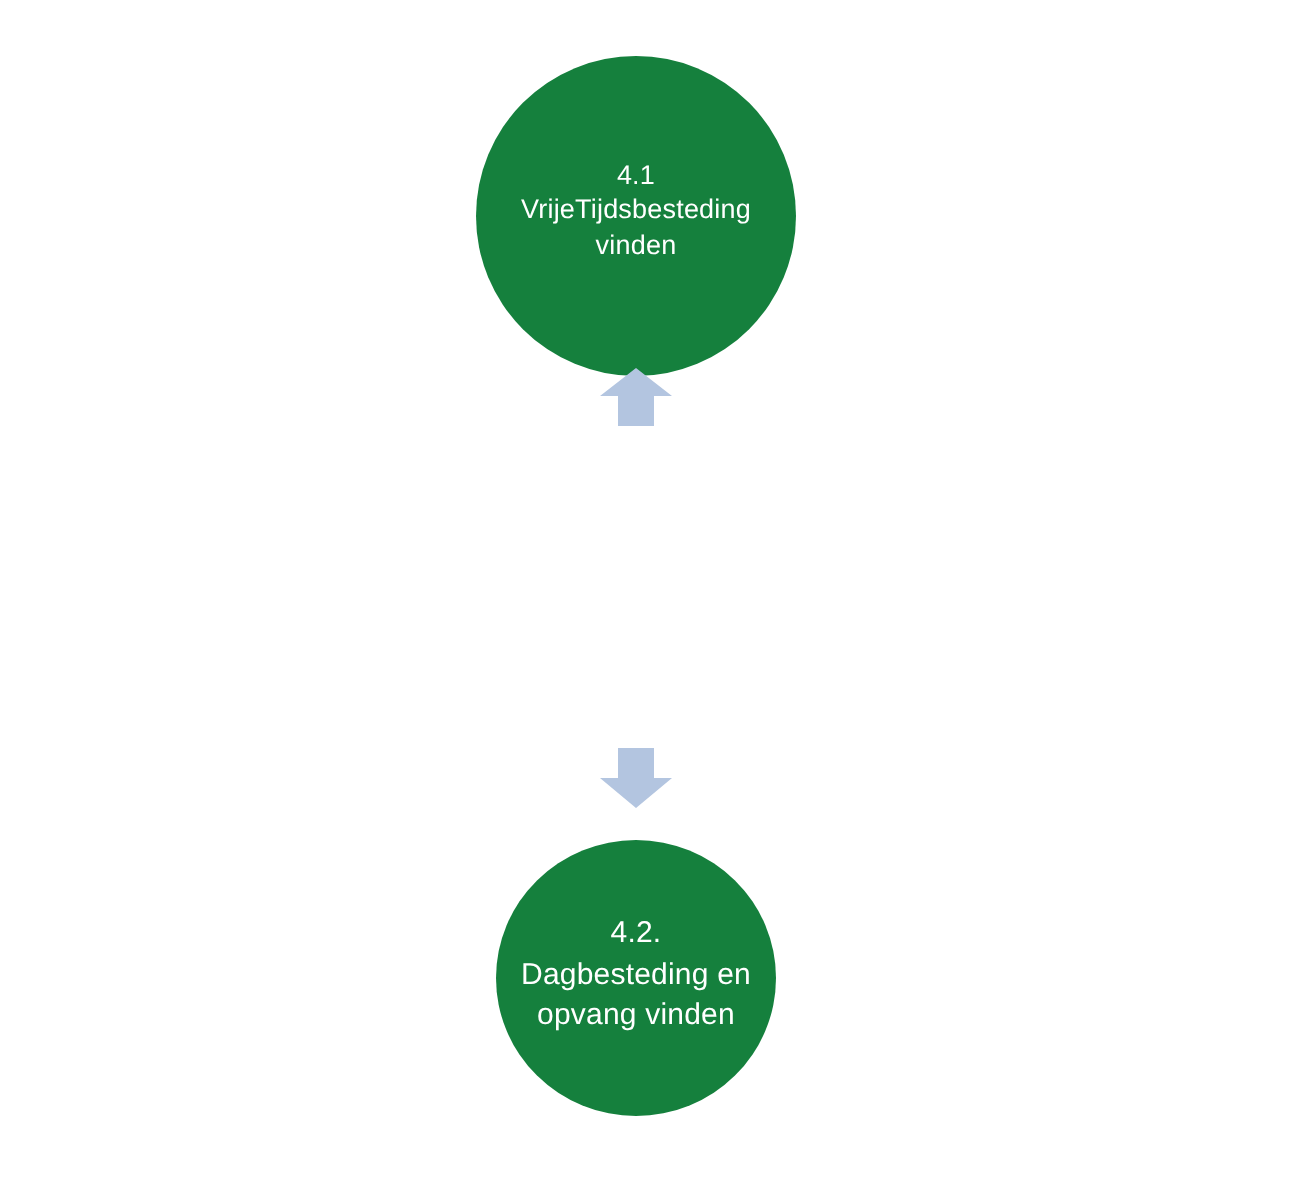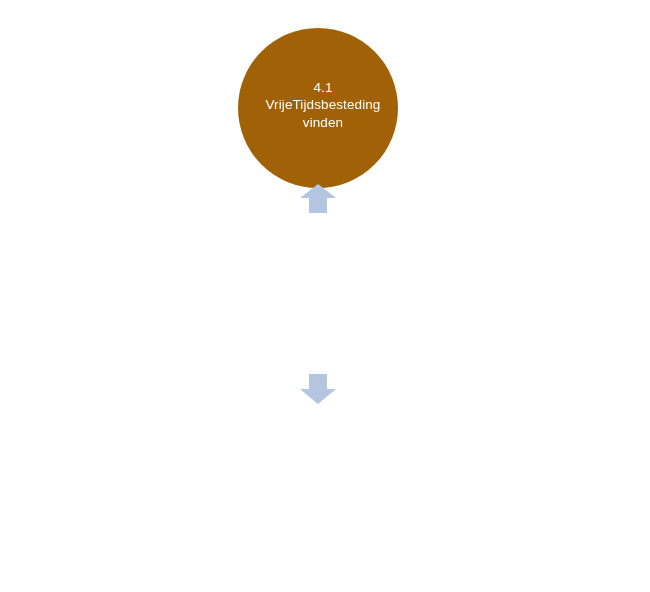--- a/index.html
+++ b/index.html
@@ -19,24 +19,24 @@
     position: absolute;
     left: 0;
     top: 0;
     width: 650px;
     height: 592px;
   }
 
   .node-circle {
     position: absolute;
     border-radius: 50%;
-    background: #a16207;
+    background: #15803d;
     display: flex;
     align-items: center;
-    justify-content: flex-end;
+    justify-content: center;
     box-sizing: border-box;
   }
 
   .node-label {
     color: #ffffff;
     white-space: pre-line;
     line-height: 1.30;
     letter-spacing: 0.1px;
   }
 
@@ -118,14 +118,19 @@
     </svg>
   </div>
 
 
   <div class="connector-arrow" id="arrow-down">
     <svg width="36" height="30" viewBox="0 0 36 30" xmlns="http://www.w3.org/2000/svg">
       <polygon points="9,0 27,0 27,15 36,15 18,30 0,15 9,15" fill="#B3C5E0"></polygon>
     </svg>
   </div>
 
+  <div class="node-circle" id="node-bottom">
+    <span class="node-label">4.2.
+Dagbesteding en
+opvang vinden</span>
+  </div>
 
 </div>
 
 </body></html>

